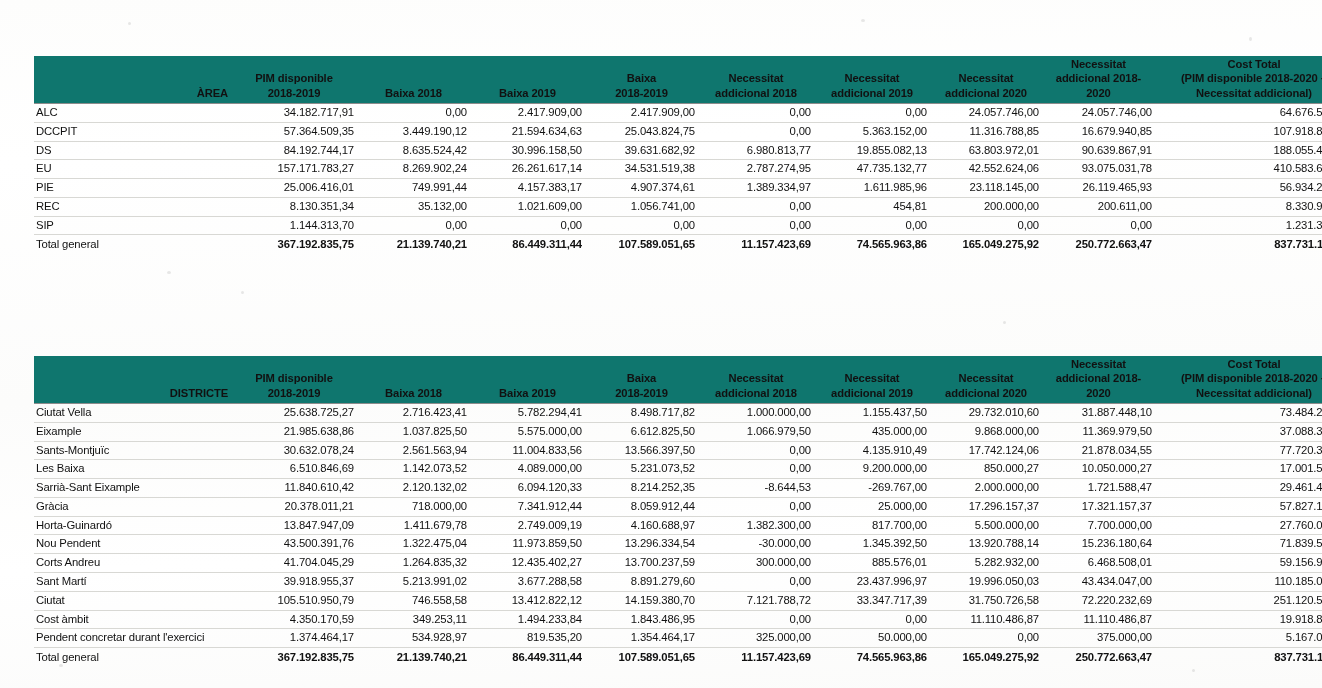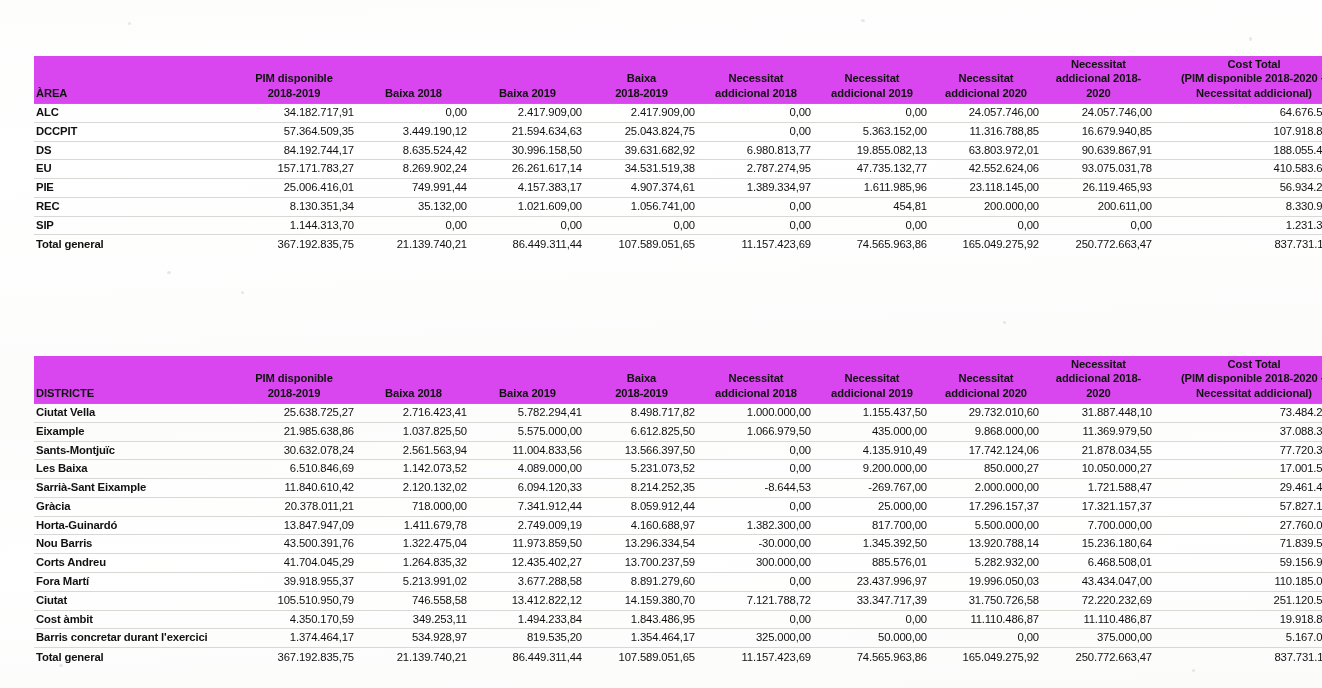--- a/index.html
+++ b/index.html
@@ -47,57 +47,57 @@
     table-layout: fixed;
     font-size: 11.3px;
   }
 
   thead th {
     font-weight: bold;
     font-size: 11.2px;
     vertical-align: bottom;
     padding: 1px 6px 3px 0;
     line-height: 1.28;
-    background: #d946ef;
+    background: #0f766e;
     border-bottom: 1.6px solid #8c8c8c;
     letter-spacing: -0.1px;
   }
   thead th.rowhead {
-    text-align: left;
+    text-align: right;
     padding-left: 2px;
   }
   thead th.num {
     text-align: center;
   }
 
   tbody td {
     padding: 2px 6px 2px 0;
     border-bottom: 0.8px solid #d8d8d4;
     font-size: 11.3px;
     line-height: 1.22;
     letter-spacing: -0.15px;
   }
   tbody td.rowhead {
     text-align: left;
-    font-weight: bold;
+    font-weight: normal;
     padding-left: 2px;
     white-space: nowrap;
   }
   tbody td.num {
     text-align: right;
     font-variant-numeric: tabular-nums;
   }
 
   tbody tr.total td {
-    font-weight: normal;
+    font-weight: bold;
     border-bottom: none;
     border-top: 1.5px solid #8c8c8c;
     padding-top: 3px;
   }
-  tbody tr.total td.rowhead { font-weight: bold; }
+  tbody tr.total td.rowhead { font-weight: normal; }
   tbody tr:last-child td { border-bottom: none; }
 
   
   #table-area col.c-label { width: 200px; }
   #table-area col.c-pim   { width: 126px; }
   #table-area col.c-b18   { width: 113px; }
   #table-area col.c-b19   { width: 115px; }
   #table-area col.c-b1819 { width: 113px; }
   #table-area col.c-n18   { width: 116px; }
   #table-area col.c-n19   { width: 116px; }
@@ -422,21 +422,21 @@
           <td class="num">1.411.679,78</td>
           <td class="num">2.749.009,19</td>
           <td class="num">4.160.688,97</td>
           <td class="num">1.382.300,00</td>
           <td class="num">817.700,00</td>
           <td class="num">5.500.000,00</td>
           <td class="num">7.700.000,00</td>
           <td class="num">27.760.061,50</td>
         </tr>
       <tr>
-          <td class="rowhead">Nou Barris</td>
+          <td class="rowhead">Nou Pendent</td>
           <td class="num">43.500.391,76</td>
           <td class="num">1.322.475,04</td>
           <td class="num">11.973.859,50</td>
           <td class="num">13.296.334,54</td>
           <td class="num">-30.000,00</td>
           <td class="num">1.345.392,50</td>
           <td class="num">13.920.788,14</td>
           <td class="num">15.236.180,64</td>
           <td class="num">71.839.560,71</td>
         </tr>
@@ -446,21 +446,21 @@
           <td class="num">1.264.835,32</td>
           <td class="num">12.435.402,27</td>
           <td class="num">13.700.237,59</td>
           <td class="num">300.000,00</td>
           <td class="num">885.576,01</td>
           <td class="num">5.282.932,00</td>
           <td class="num">6.468.508,01</td>
           <td class="num">59.156.908,30</td>
         </tr>
       <tr>
-          <td class="rowhead">Fora Martí</td>
+          <td class="rowhead">Sant Martí</td>
           <td class="num">39.918.955,37</td>
           <td class="num">5.213.991,02</td>
           <td class="num">3.677.288,58</td>
           <td class="num">8.891.279,60</td>
           <td class="num">0,00</td>
           <td class="num">23.437.996,97</td>
           <td class="num">19.996.050,03</td>
           <td class="num">43.434.047,00</td>
           <td class="num">110.185.092,44</td>
         </tr>
@@ -482,21 +482,21 @@
           <td class="num">349.253,11</td>
           <td class="num">1.494.233,84</td>
           <td class="num">1.843.486,95</td>
           <td class="num">0,00</td>
           <td class="num">0,00</td>
           <td class="num">11.110.486,87</td>
           <td class="num">11.110.486,87</td>
           <td class="num">19.918.807,46</td>
         </tr>
       <tr>
-          <td class="rowhead">Barris concretar durant l'exercici</td>
+          <td class="rowhead">Pendent concretar durant l'exercici</td>
           <td class="num">1.374.464,17</td>
           <td class="num">534.928,97</td>
           <td class="num">819.535,20</td>
           <td class="num">1.354.464,17</td>
           <td class="num">325.000,00</td>
           <td class="num">50.000,00</td>
           <td class="num">0,00</td>
           <td class="num">375.000,00</td>
           <td class="num">5.167.064,17</td>
         </tr>

